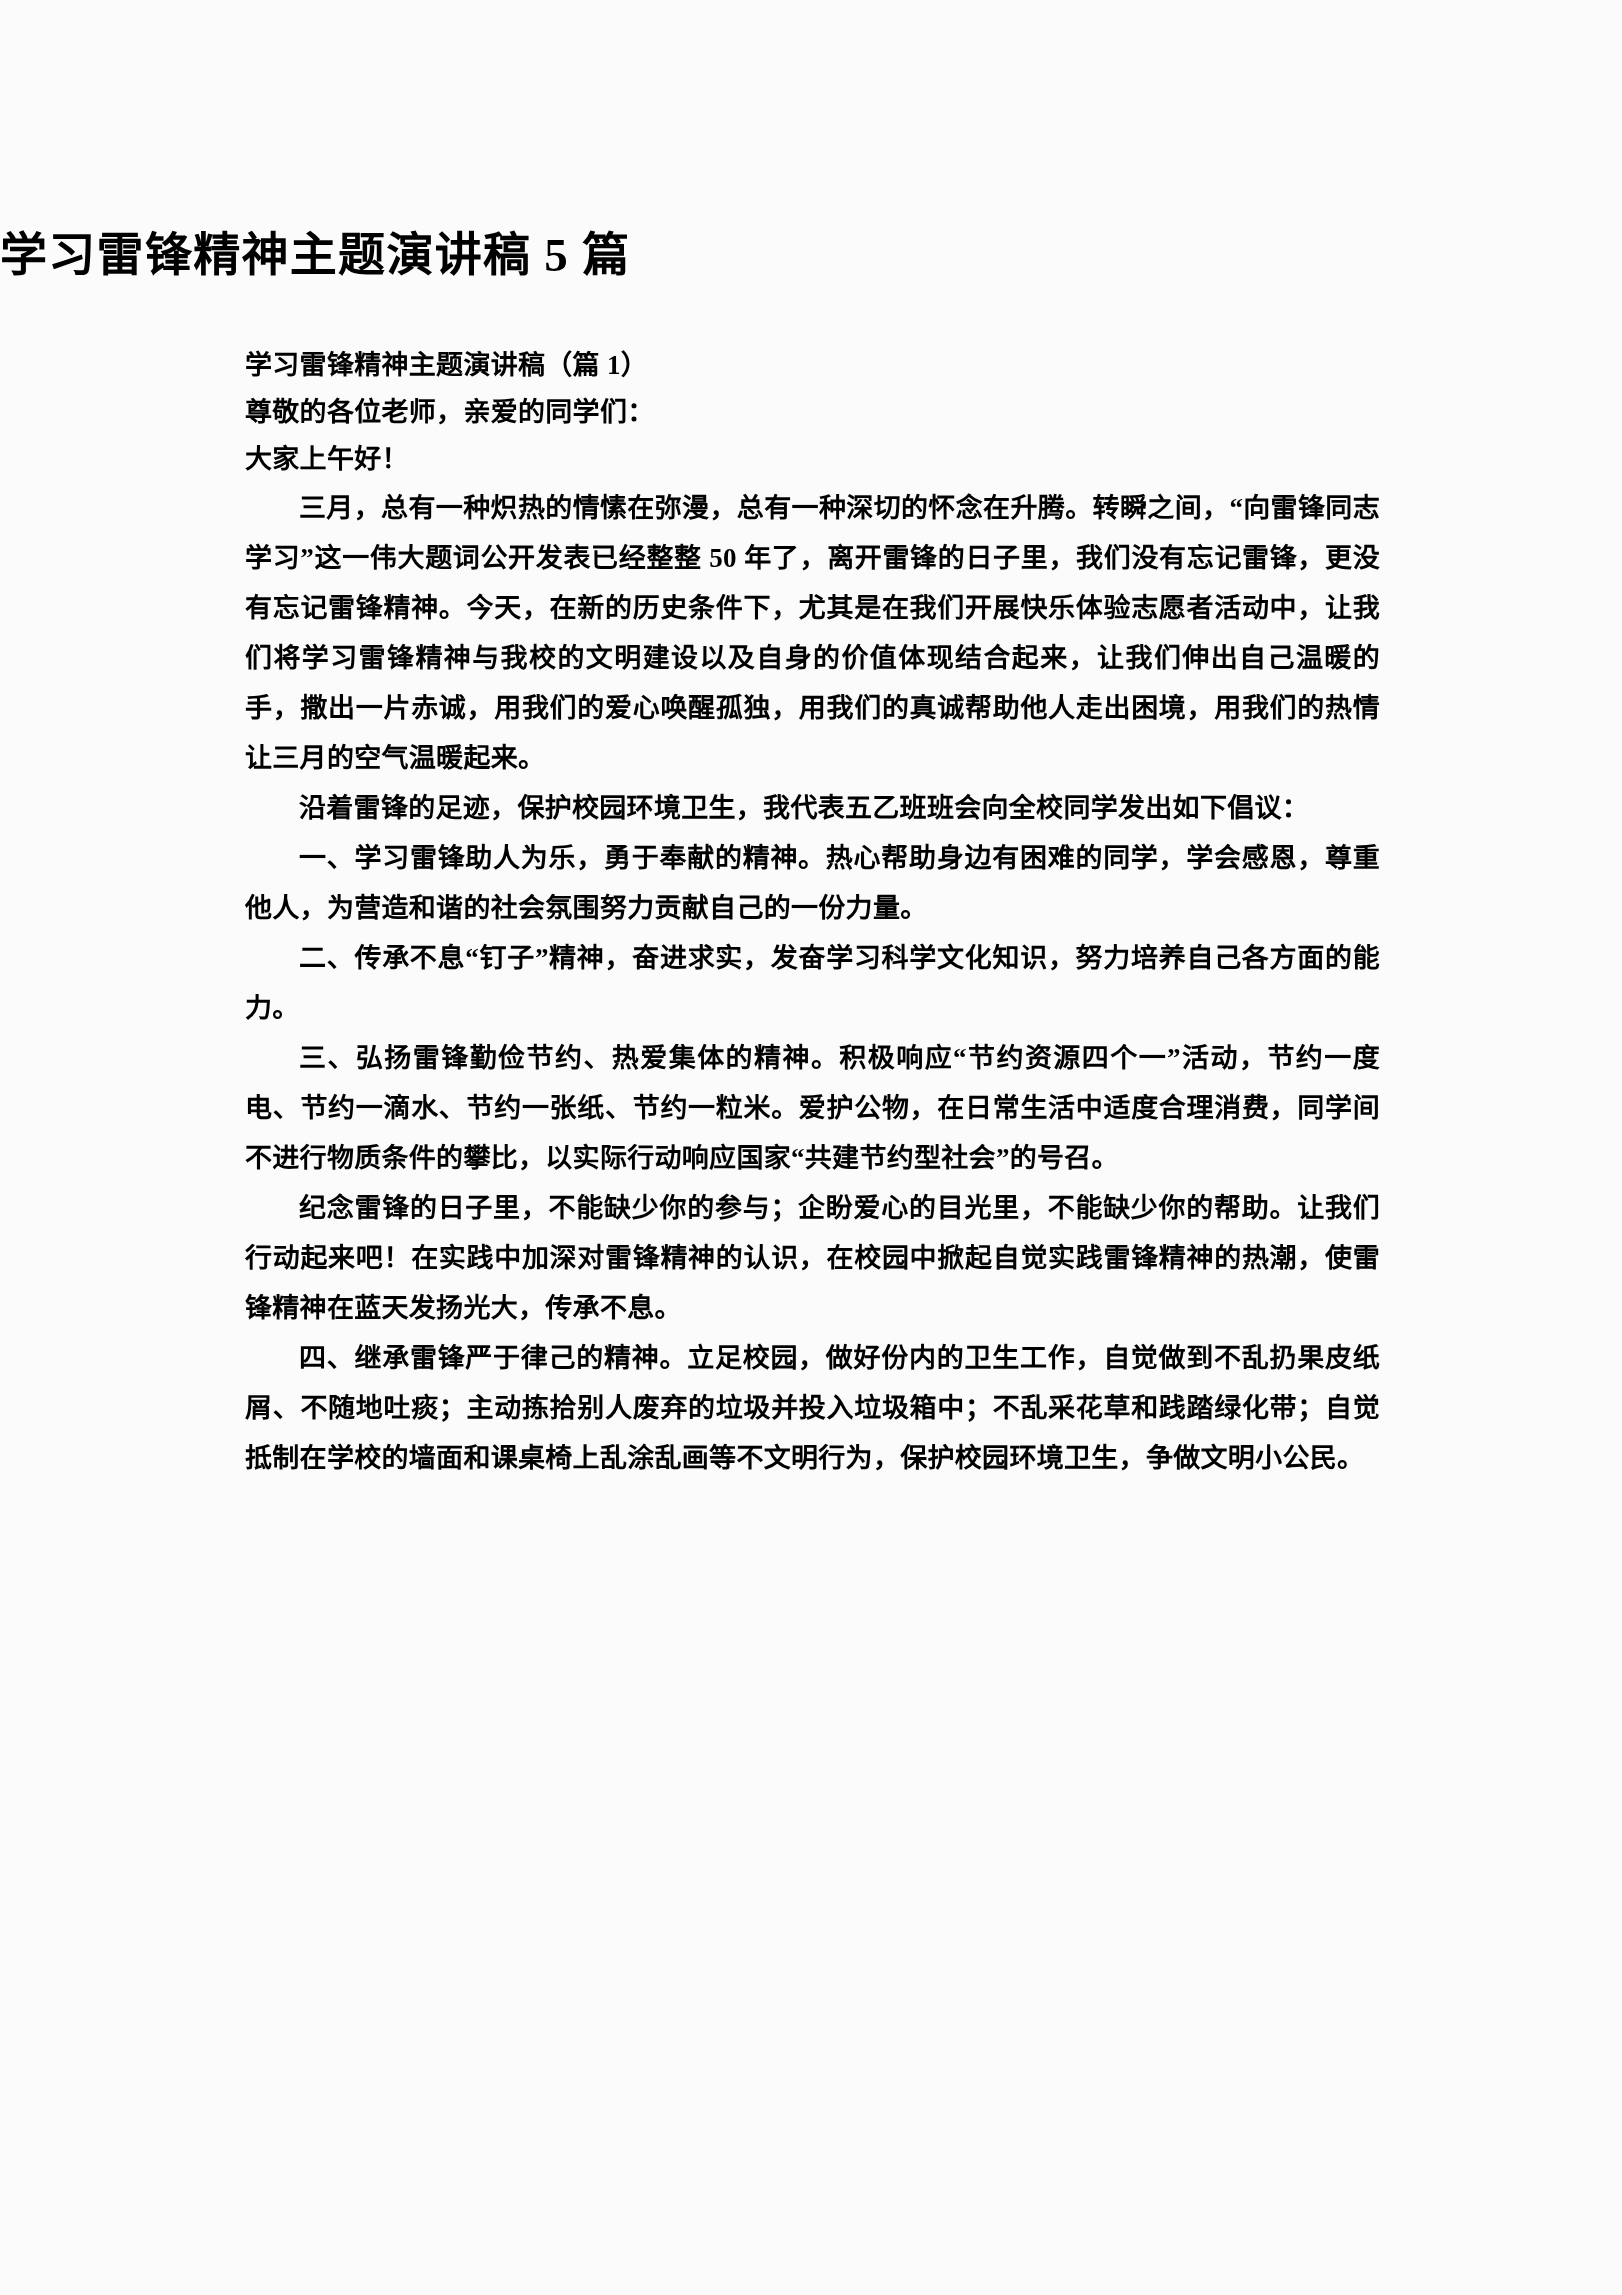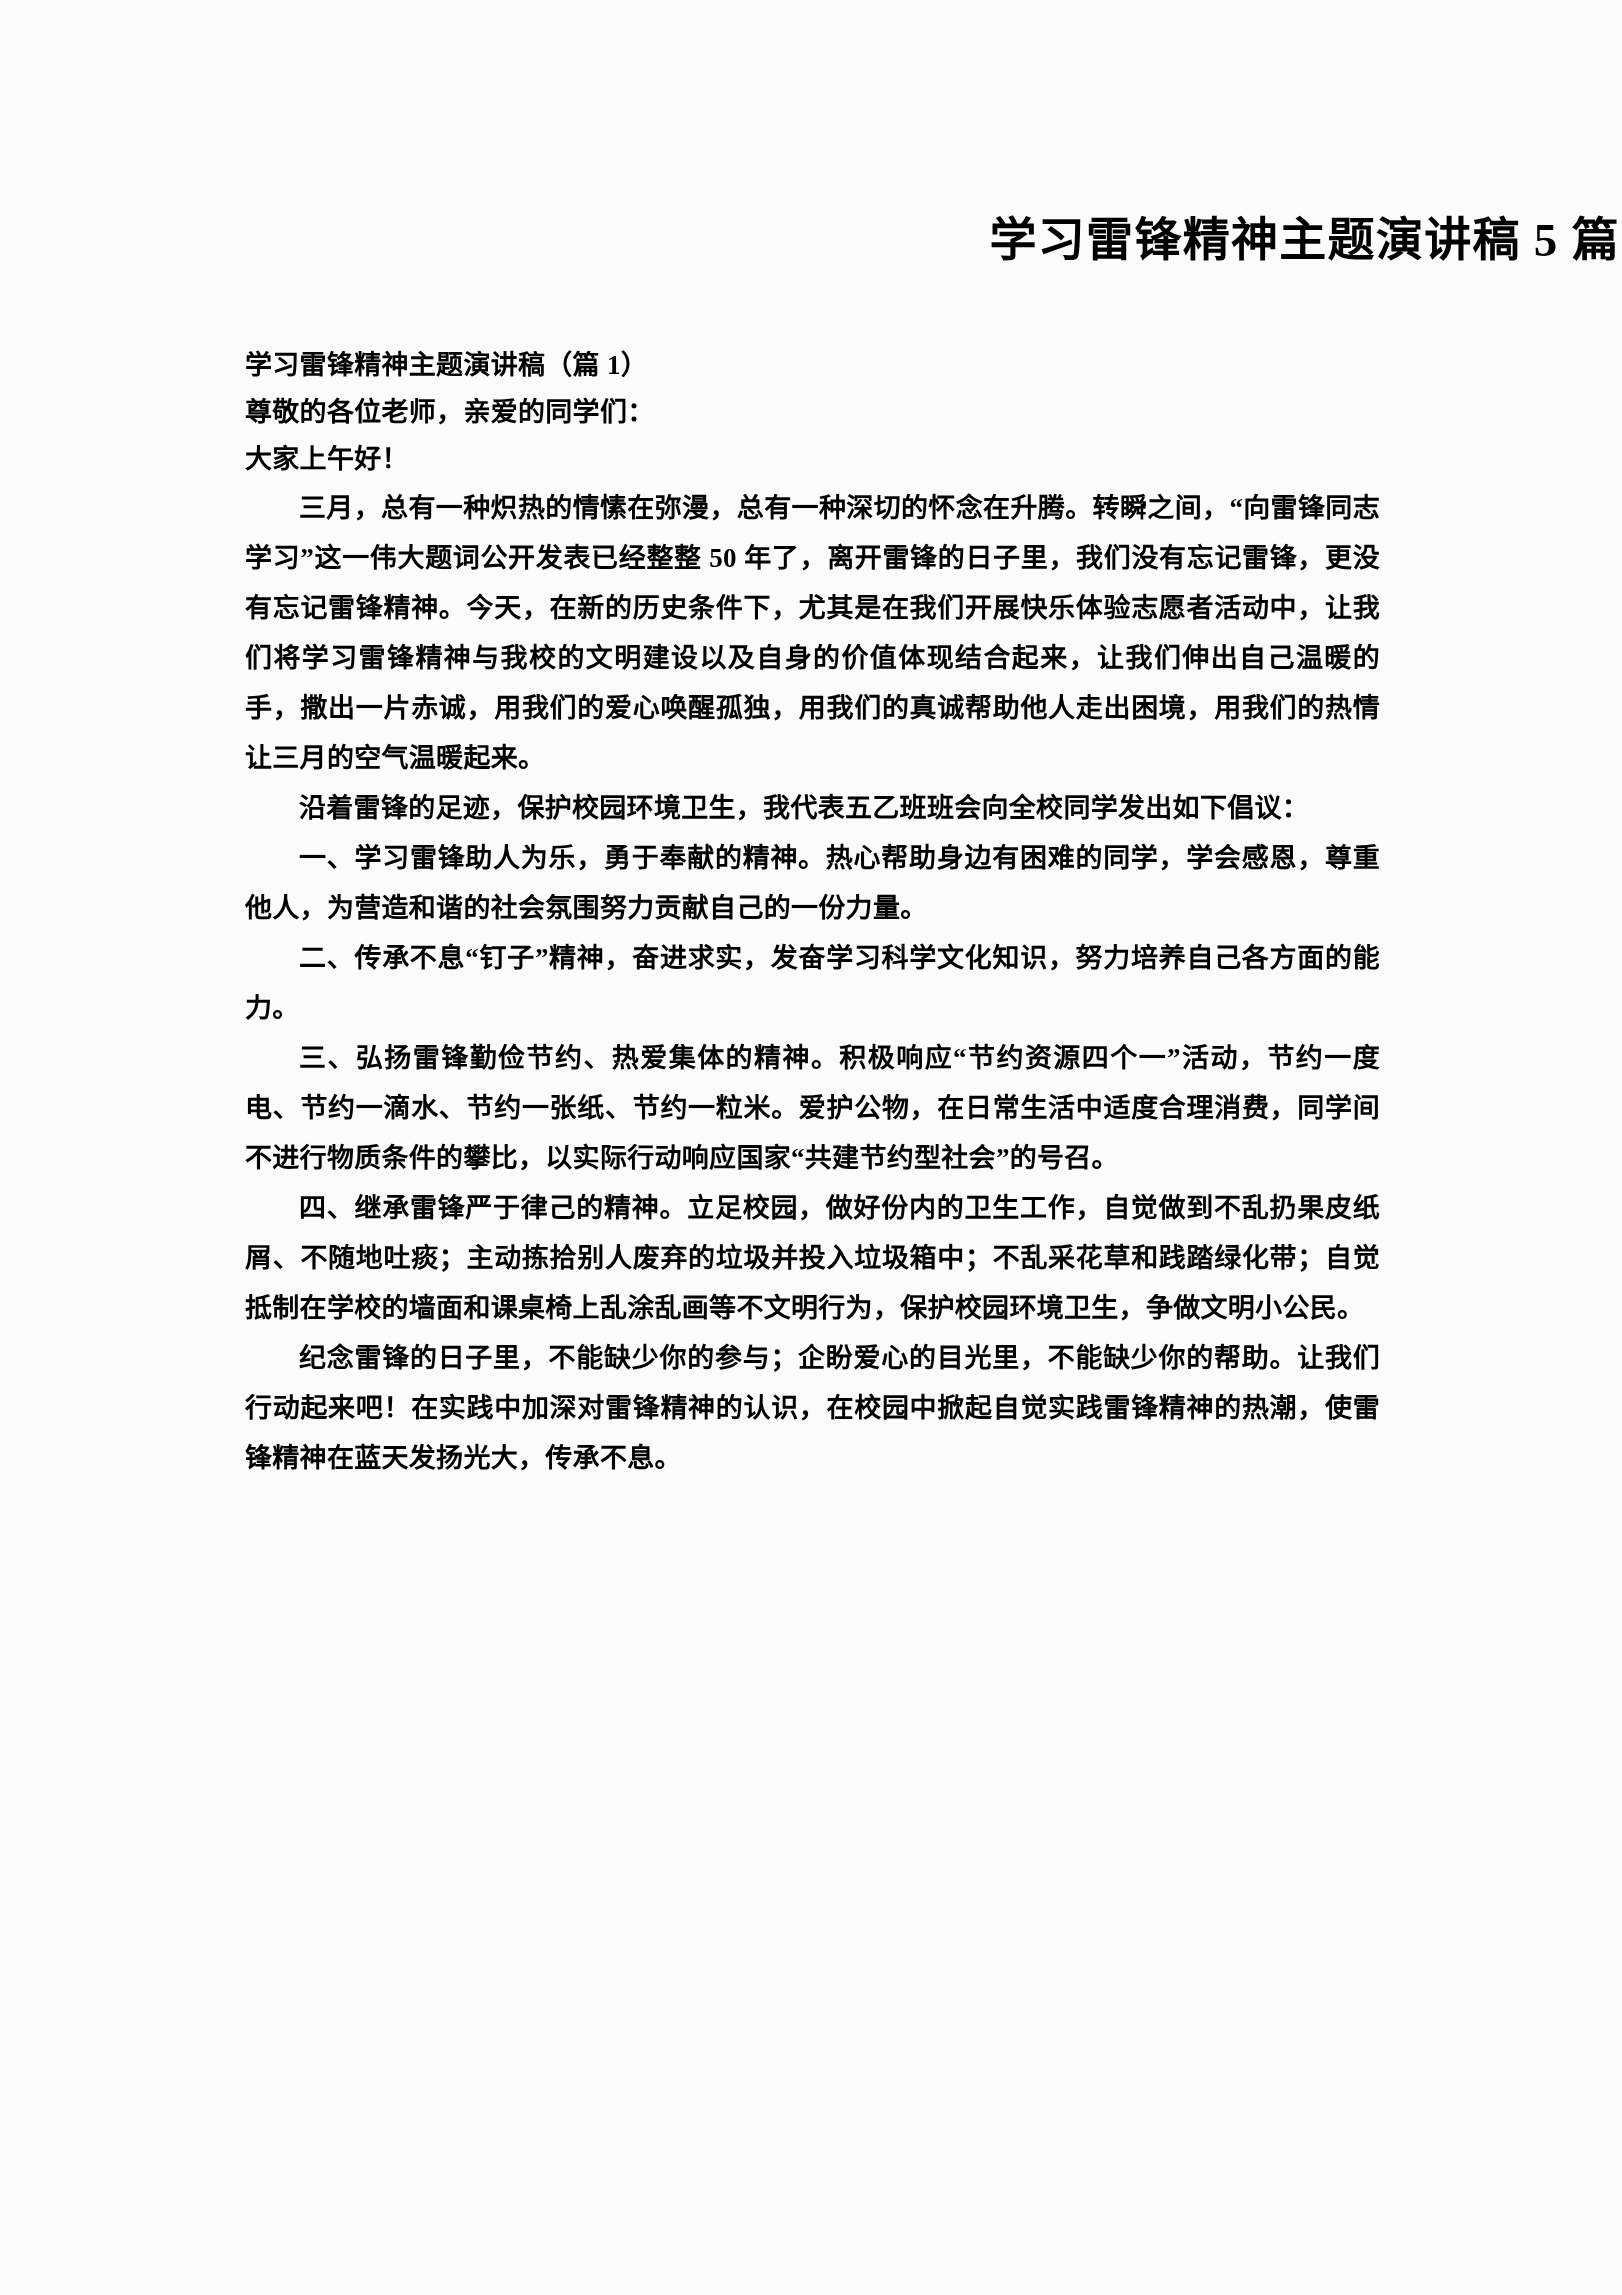--- a/index.html
+++ b/index.html
@@ -20,24 +20,24 @@
     position: relative;
     width: 1623px;
     height: 2295px;
     background: #fbfbfb;
     box-sizing: border-box;
   }
 
   
   .doc-title {
     position: absolute;
-    top: 178px;
+    top: 193px;
     left: 0;
     width: 1620px;
-    text-align: right;
+    text-align: left;
     font-size: 47px;
     line-height: 63px;
     font-weight: bold;
     letter-spacing: 1.3px;
     white-space: nowrap;
   }
 
   
   .body-block {
     position: absolute;
@@ -88,20 +88,20 @@
     <p class="para indent">三月，总有一种炽热的情愫在弥漫，总有一种深切的怀念在升腾。转瞬之间，“向雷锋同志学习”这一伟大题词公开发表已经整整 50 年了，离开雷锋的日子里，我们没有忘记雷锋，更没有忘记雷锋精神。今天，在新的历史条件下，尤其是在我们开展快乐体验志愿者活动中，让我们将学习雷锋精神与我校的文明建设以及自身的价值体现结合起来，让我们伸出自己温暖的手，撒出一片赤诚，用我们的爱心唤醒孤独，用我们的真诚帮助他人走出困境，用我们的热情让三月的空气温暖起来。</p>
 
     <p class="para indent">沿着雷锋的足迹，保护校园环境卫生，我代表五乙班班会向全校同学发出如下倡议：</p>
 
     <p class="para indent">一、学习雷锋助人为乐，勇于奉献的精神。热心帮助身边有困难的同学，学会感恩，尊重他人，为营造和谐的社会氛围努力贡献自己的一份力量。</p>
 
     <p class="para indent">二、传承不息“钉子”精神，奋进求实，发奋学习科学文化知识，努力培养自己各方面的能力。</p>
 
     <p class="para indent">三、弘扬雷锋勤俭节约、热爱集体的精神。积极响应“节约资源四个一”活动，节约一度电、节约一滴水、节约一张纸、节约一粒米。爱护公物，在日常生活中适度合理消费，同学间不进行物质条件的攀比，以实际行动响应国家“共建节约型社会”的号召。</p>
 
+    <p class="para indent">纪念雷锋的日子里，不能缺少你的参与；企盼爱心的目光里，不能缺少你的帮助。让我们行动起来吧！在实践中加深对雷锋精神的认识，在校园中掀起自觉实践雷锋精神的热潮，使雷锋精神在蓝天发扬光大，传承不息。</p>
+
     <p class="para indent">四、继承雷锋严于律己的精神。立足校园，做好份内的卫生工作，自觉做到不乱扔果皮纸屑、不随地吐痰；主动拣拾别人废弃的垃圾并投入垃圾箱中；不乱采花草和践踏绿化带；自觉抵制在学校的墙面和课桌椅上乱涂乱画等不文明行为，保护校园环境卫生，争做文明小公民。</p>
-
-    <p class="para indent">纪念雷锋的日子里，不能缺少你的参与；企盼爱心的目光里，不能缺少你的帮助。让我们行动起来吧！在实践中加深对雷锋精神的认识，在校园中掀起自觉实践雷锋精神的热潮，使雷锋精神在蓝天发扬光大，传承不息。</p>
 
   </div>
 
 </div>
 
 
 </body></html>

